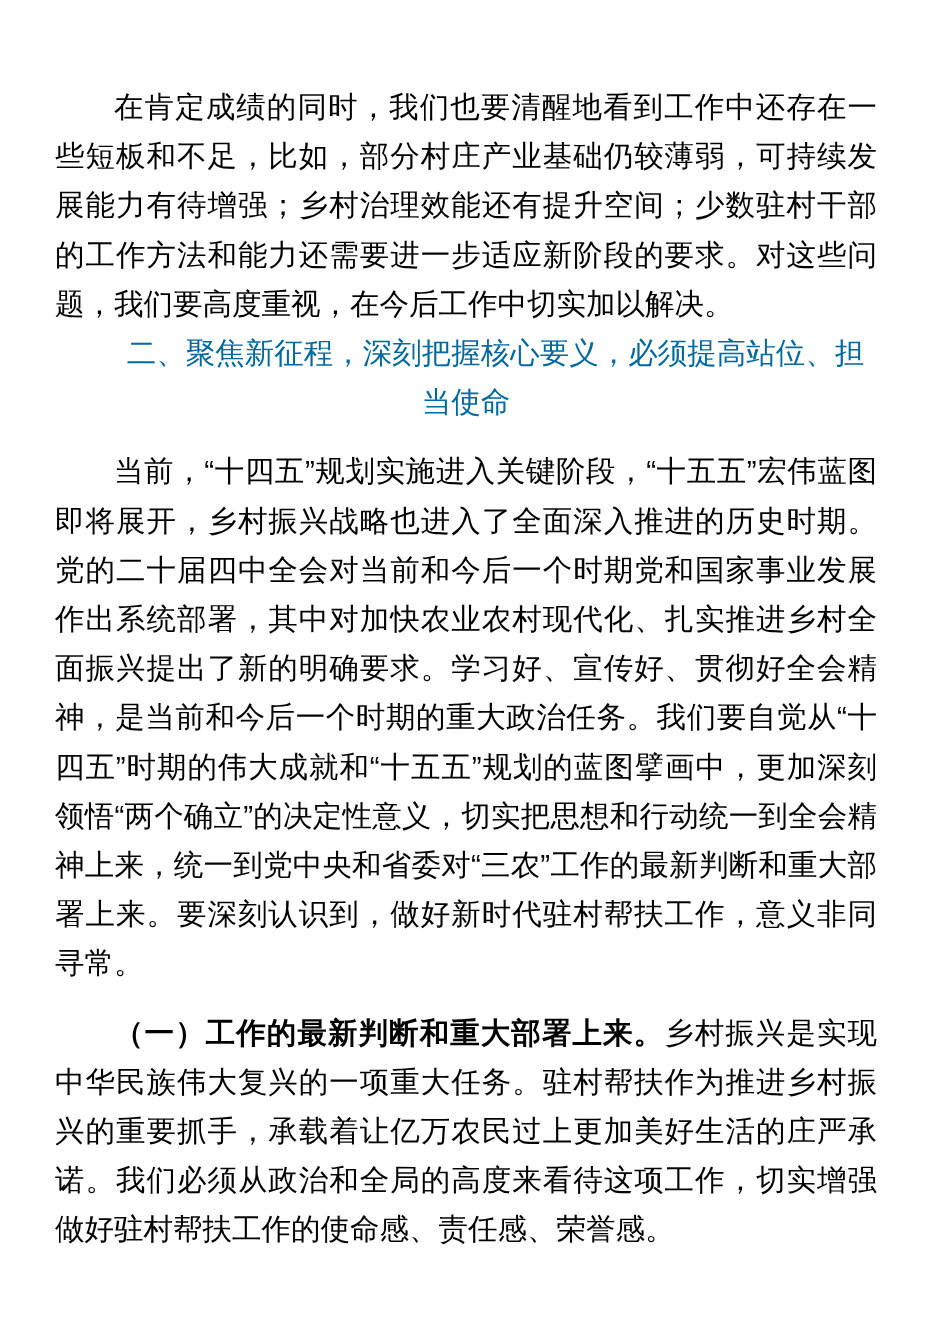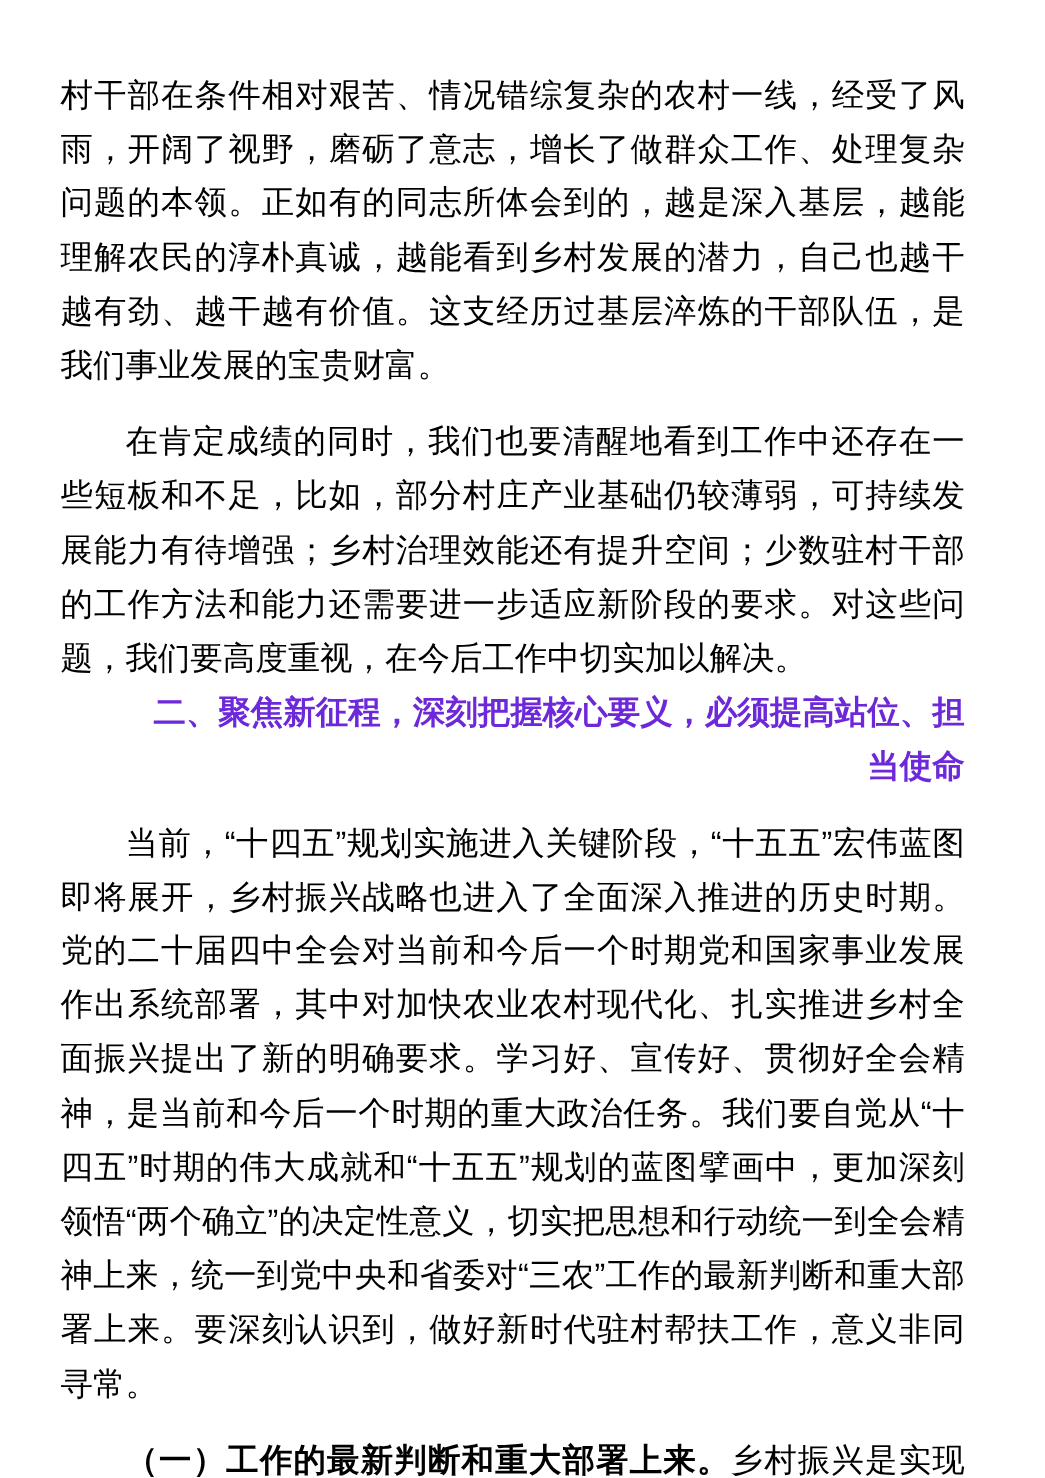--- a/index.html
+++ b/index.html
@@ -41,42 +41,41 @@
   }
 
   .para.indent {
     text-indent: 59px;
     margin-top: 20px;
   }
 
   .heading {
     font-size: 29.5px;
     line-height: 49.2px;
-    font-weight: 700;
+    font-weight: 400;
     text-indent: 59px;
-    text-align: right;
-    color: #6d28d9;
+    text-align: center;
+    color: #0369a1;
     word-break: break-all;
   }
 
   .lead-bold {
     font-weight: 700;
   }
 
   .para.indent.mixed {
     text-indent: 59px;
   }
 </style>
 </head>
 <body>
 
 <div id="page">
   <div class="doc-body">
 
-    <p class="para">村干部在条件相对艰苦、情况错综复杂的农村一线，经受了风雨，开阔了视野，磨砺了意志，增长了做群众工作、处理复杂问题的本领。正如有的同志所体会到的，越是深入基层，越能理解农民的淳朴真诚，越能看到乡村发展的潜力，自己也越干越有劲、越干越有价值。这支经历过基层淬炼的干部队伍，是我们事业发展的宝贵财富。</p>
 
     <p class="para indent">在肯定成绩的同时，我们也要清醒地看到工作中还存在一些短板和不足，比如，部分村庄产业基础仍较薄弱，可持续发展能力有待增强；乡村治理效能还有提升空间；少数驻村干部的工作方法和能力还需要进一步适应新阶段的要求。对这些问题，我们要高度重视，在今后工作中切实加以解决。</p>
 
     <p class="heading">二、聚焦新征程，深刻把握核心要义，必须提高站位、担当使命</p>
 
     <p class="para indent">当前，“十四五”规划实施进入关键阶段，“十五五”宏伟蓝图即将展开，乡村振兴战略也进入了全面深入推进的历史时期。党的二十届四中全会对当前和今后一个时期党和国家事业发展作出系统部署，其中对加快农业农村现代化、扎实推进乡村全面振兴提出了新的明确要求。学习好、宣传好、贯彻好全会精神，是当前和今后一个时期的重大政治任务。我们要自觉从“十四五”时期的伟大成就和“十五五”规划的蓝图擘画中，更加深刻领悟“两个确立”的决定性意义，切实把思想和行动统一到全会精神上来，统一到党中央和省委对“三农”工作的最新判断和重大部署上来。要深刻认识到，做好新时代驻村帮扶工作，意义非同寻常。</p>
 
     <p class="para indent mixed"><span class="lead-bold">（一）工作的最新判断和重大部署上来。</span><span>乡村振兴是实现中华民族伟大复兴的一项重大任务。驻村帮扶作为推进乡村振兴的重要抓手，承载着让亿万农民过上更加美好生活的庄严承诺。我们必须从政治和全局的高度来看待这项工作，切实增强做好驻村帮扶工作的使命感、责任感、荣誉感。</span></p>
 
   </div>

